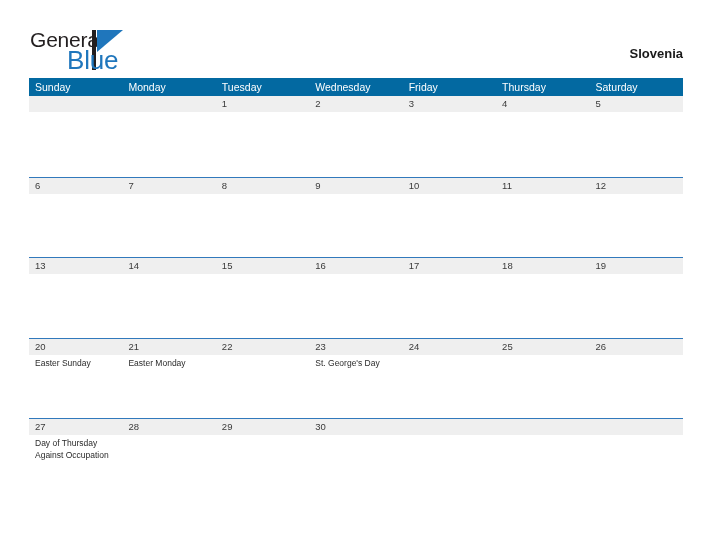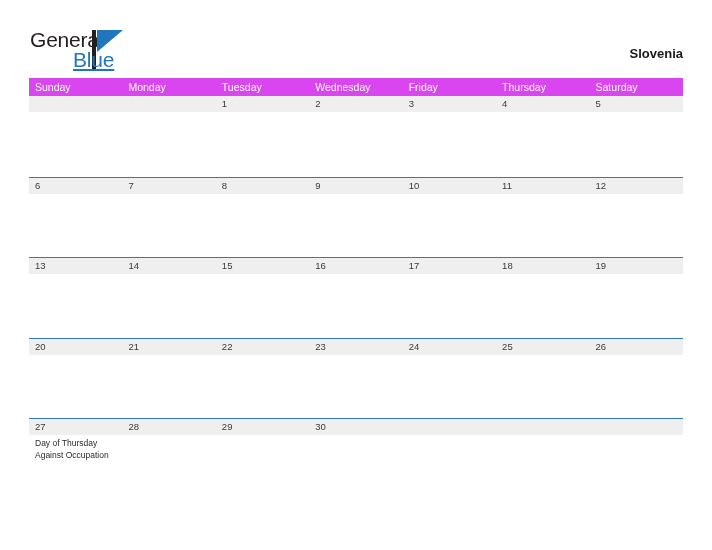--- a/index.html
+++ b/index.html
@@ -38,28 +38,27 @@
     left: 0;
     top: 0;
     font-size: 21px;
     line-height: 24px;
     color: #231f20;
     letter-spacing: -0.2px;
     white-space: nowrap;
   }
   #brand-logo .brand-blue {
     position: absolute;
-    left: 43px;
+    left: 37px;
     top: 20px;
-    font-size: 21px;
+    font-size: 26px;
     line-height: 24px;
     color: #1f76bc;
     letter-spacing: -0.2px;
     white-space: nowrap;
-    text-decoration: underline;
   }
   #brand-logo .brand-bar {
     position: absolute;
     left: 62px;
     top: 2px;
     width: 4px;
     height: 40px;
     background: #231f20;
   }
   #brand-logo .brand-flag {
@@ -99,21 +98,21 @@
   #calendar {
     position: absolute;
     left: 29px;
     top: 78px;
     width: 654px;
   }
 
   .weekday-header {
     display: flex;
     width: 100%;
-    background: #d946ef;
+    background: #0369a1;
     height: 18px;
   }
   .weekday-cell {
     flex: 1 1 0;
     font-size: 10.5px;
     line-height: 18px;
     color: #ffffff;
     padding-left: 6px;
     white-space: nowrap;
     overflow: hidden;
@@ -258,20 +257,35 @@
         <div class="week-rule"></div>
         <div class="date-band">
           <div class="date-num">20</div>
           <div class="date-num">21</div>
           <div class="date-num">22</div>
           <div class="date-num">23</div>
           <div class="date-num">24</div>
           <div class="date-num">25</div>
           <div class="date-num">26</div>
         </div>
+        <div class="event-band">
+          <div class="event-cell">
+            <span class="event-line">Easter Sunday</span>
+          </div>
+          <div class="event-cell">
+            <span class="event-line">Easter Monday</span>
+          </div>
+          <div class="event-cell"></div>
+          <div class="event-cell">
+            <span class="event-line">St. George's Day</span>
+          </div>
+          <div class="event-cell"></div>
+          <div class="event-cell"></div>
+          <div class="event-cell"></div>
+        </div>
       </div>
       <div class="week-row last">
         <div class="week-rule"></div>
         <div class="date-band">
           <div class="date-num">27</div>
           <div class="date-num">28</div>
           <div class="date-num">29</div>
           <div class="date-num">30</div>
           <div class="date-num"></div>
           <div class="date-num"></div>

